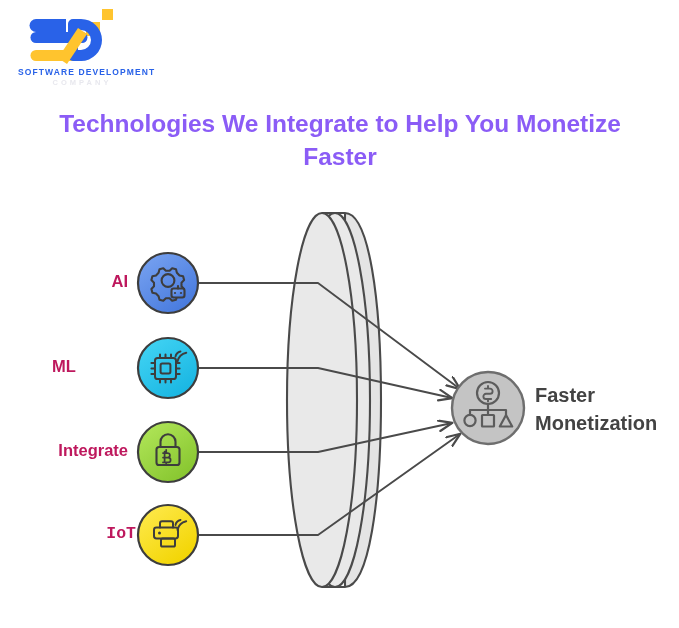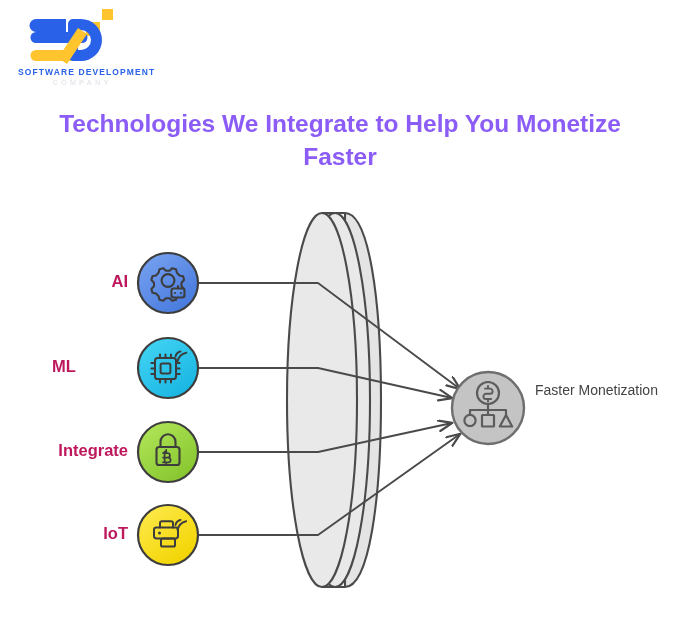--- a/index.html
+++ b/index.html
@@ -88,22 +88,22 @@
     font-weight: bold;
     color: #be185d;
     text-align: right;
     white-space: nowrap;
   }
   #target-label {
     position: absolute;
     left: 535px;
     top: 381px;
     width: 140px;
-    font-size: 14px;
-    font-weight: normal;
+    font-size: 20px;
+    font-weight: bold;
     line-height: 1.42;
     color: #434343;
     text-align: left;
   }
 </style>
 </head>
 <body>
 
 <div id="canvas">
 
@@ -234,17 +234,17 @@
         <circle cx="470" cy="420.5" r="5.6"></circle>
         <rect x="482" y="415" width="12" height="11.5" rx="0.6"></rect>
         <path d="M506 415 l6.2 11.5 h-12.4 z"></path>
       </g>
     </g>
   </svg>
 
   <div class="node-label" style="left:0px; top:272px; width:128px;">AI</div>
   <div class="node-label" style="left:0px; top:357px; width:128px;text-align:center;">ML</div>
   <div class="node-label" style="left:0px; top:441px; width:128px;">Integrate</div>
-  <div class="node-label" style="left:0px; top:524px; width:128px;">IoT</div>
+  <div class="node-label" style="left:8px; top:524px; width:128px;font-family:Liberation Mono, monospace;">IoT</div>
 
   <div id="target-label">Faster Monetization</div>
 
 </div>
 
 </body></html>

